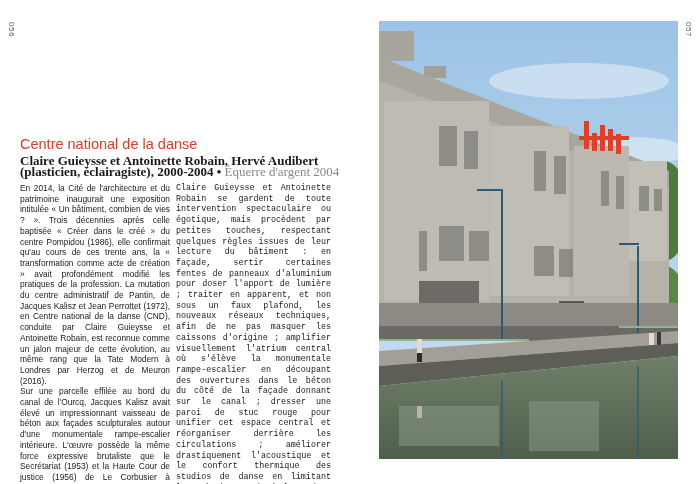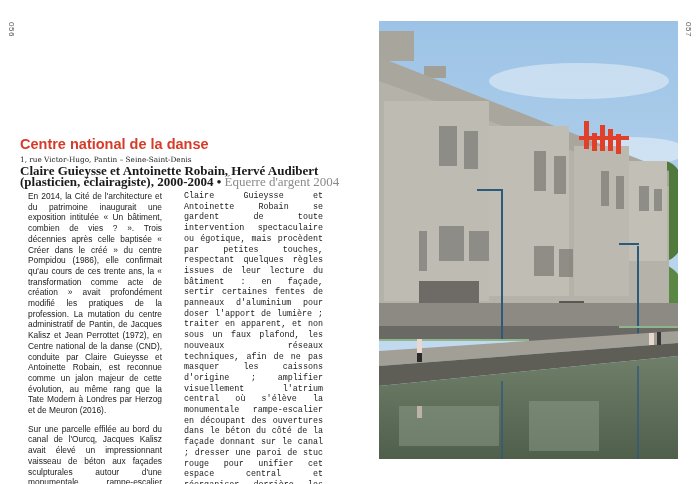--- a/index.html
+++ b/index.html
@@ -9,55 +9,54 @@
   }
   .page-num {
     position: absolute; font-family: "Liberation Sans", sans-serif; font-size: 8px;
     color: #555; letter-spacing: 0.5px;
   }
   .pn-left { left: 6px; top: 22px; transform-origin: left top; transform: rotate(90deg) translate(0, -10px); }
   .pn-right { left: 683px; top: 22px; transform-origin: left top; transform: rotate(90deg) translate(0, -10px); }
 
   .header { position: absolute; left: 20px; top: 136px; width: 340px; }
   .title {
-    font-family: "Liberation Sans", sans-serif; font-weight: bold; font-size: 14.5px;
+    font-family: "Liberation Sans", sans-serif; font-weight: normal; font-size: 14.5px;
     color: #d63b2a; margin: 0 0 3px 0; line-height: 16px;
   }
   .address {
     font-family: "DejaVu Serif", serif; font-size: 7.3px; color: #1a1a1a; line-height: 10px;
   }
   .credits {
     font-family: Liberation Serif, serif; font-size: 13px; font-weight: bold; color: #1a1a1a; line-height: 11px;
   }
   .award { font-weight: normal; color: #8a8a8a; }
   .bullet { font-weight: bold; color: #1a1a1a; }
 
   .col {
     position: absolute; top: 183px; font-family: "Liberation Sans", sans-serif;
     font-size: 8.4px; line-height: 10.7px; text-align: justify; color: #1a1a1a;
   }
-  .col p { margin: 8px; }
+  .col p { margin: 0; }
   .col-1 { left: 20px; width: 150px; }
   .col-2 { left: 176px; width: 155px; font-family: Liberation Mono, monospace; }
 
   .photo {
     position: absolute; left: 379px; top: 21px; width: 299px; height: 438px; overflow: hidden;
     background: #b8d4ec;
   }
   .photo svg { display: block; }
 </style>
 </head>
 <body>
 
 <div class="page-num pn-left">056</div>
 <div class="page-num pn-right">057</div>
 
 <div class="header">
   <h1 class="title">Centre national de la danse</h1>
-  <div class="address">1, rue Victor-Hugo, Pantin – Seine-Saint-Denis</div>
   <div class="credits"><span>Claire Guieysse et Antoinette Robain, Hervé Audibert (plasticien, éclairagiste), 2000-2004</span><span class="bullet"> • </span><span class="award">Équerre d'argent 2004</span></div>
 </div>
 
 <div class="col col-1">
   <p>En 2014, la Cité de l'architecture et du patrimoine inaugurait une exposition intitulée « Un bâtiment, combien de vies ? ». Trois décennies après celle baptisée « Créer dans le créé » du centre Pompidou (1986), elle confirmait qu'au cours de ces trente ans, la « transformation comme acte de création » avait profondément modifié les pratiques de la profession. La mutation du centre administratif de Pantin, de Jacques Kalisz et Jean Perrottet (1972), en Centre national de la danse (CND), conduite par Claire Guieysse et Antoinette Robain, est reconnue comme un jalon majeur de cette évolution, au même rang que la Tate Modern à Londres par Herzog et de Meuron (2016).</p>
   <p>Sur une parcelle effilée au bord du canal de l'Ourcq, Jacques Kalisz avait élevé un impressionnant vaisseau de béton aux façades sculpturales autour d'une monumentale rampe-escalier intérieure. L'œuvre possède la même force expressive brutaliste que le Secrétariat (1953) et la Haute Cour de justice (1956) de Le Corbusier à Chandigarh.</p>
 </div>
 
 <div class="col col-2">
   <p>Claire Guieysse et Antoinette Robain se gardent de toute intervention spectaculaire ou égotique, mais procèdent par petites touches, respectant quelques règles issues de leur lecture du bâtiment : en façade, sertir certaines fentes de panneaux d'aluminium pour doser l'apport de lumière ; traiter en apparent, et non sous un faux plafond, les nouveaux réseaux techniques, afin de ne pas masquer les caissons d'origine ; amplifier visuellement l'atrium central où s'élève la monumentale rampe-escalier en découpant des ouvertures dans le béton du côté de la façade donnant sur le canal ; dresser une paroi de stuc rouge pour unifier cet espace central et réorganiser derrière les circulations ; améliorer drastiquement l'acoustique et le confort thermique des studios de danse en limitant la création « de boîtes dans les boîtes » qui nuirait à la spatialité et à la matérialité brutalistes. Ce travail de couture architecturale, intelligent, délicat et efficace, leur vaut l'Équerre d'argent en 2004.</p>

